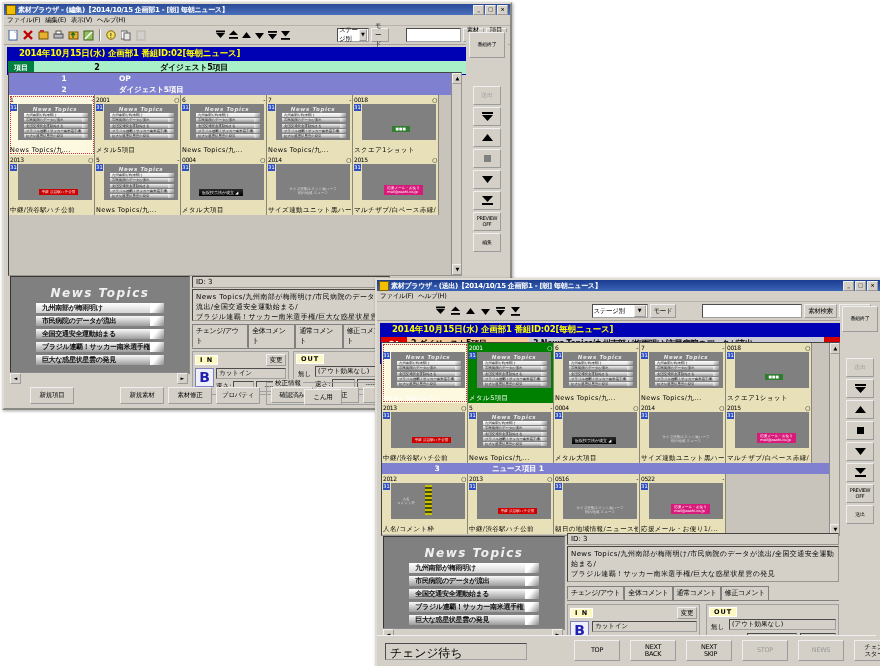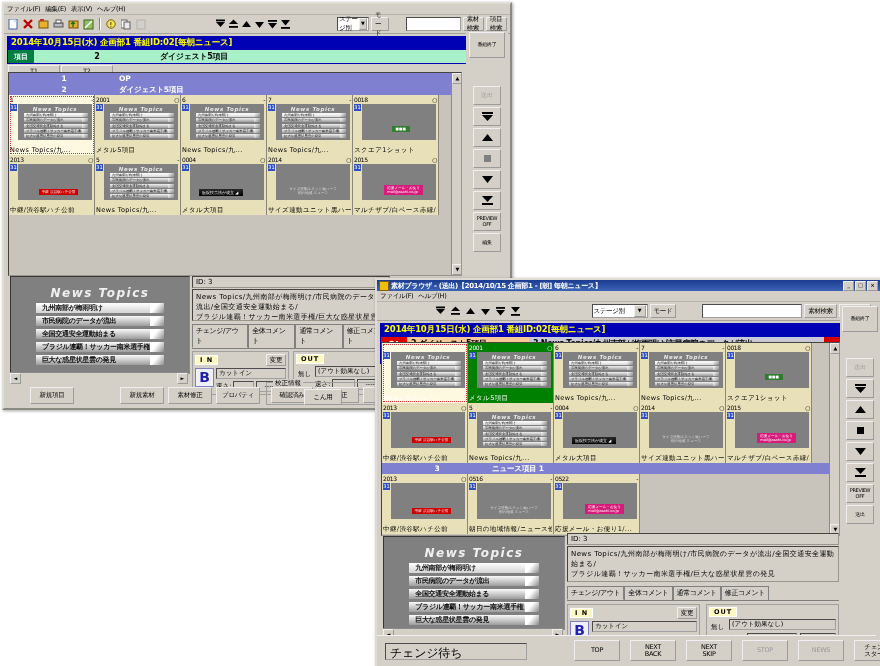--- a/index.html
+++ b/index.html
@@ -26,21 +26,21 @@
   .combo{height:12px;border:1px inset #a0a0a0;background:#fff;font-size:6.5px;
          display:flex;align-items:center;padding:0 1px;width:52px;letter-spacing:-.4px;}
   .combo .cb-arrow{margin-left:auto;width:10px;height:10px;background:#d4d0c8;
          border:1px outset #efefef;font-size:5px;text-align:center;line-height:9px;}
   .smbtn{height:12px;border:1px outset #efefef;background:#d4d0c8;font-size:6.5px;
          display:flex;align-items:center;justify-content:center;padding:0 3px;letter-spacing:-.4px;}
   .txtin{height:12px;border:1px inset #a0a0a0;background:#fff;}
 
   
   .proghdr{background:#0000b4;color:#ffff00;font-size:8.5px;font-weight:bold;
-           padding:1px 4px;letter-spacing:-.2px;}
+           padding:1px 12px;letter-spacing:-.2px;}
   .rowline{display:flex;height:13px;align-items:stretch;font-size:8px;font-weight:bold;}
   .rl-tag{width:26px;display:flex;align-items:center;justify-content:center;color:#fff;font-size:7px;}
   .rl-a{width:118px;display:flex;align-items:center;padding-left:4px;letter-spacing:-.3px;}
   .rl-b{flex:1;display:flex;align-items:center;padding-left:4px;letter-spacing:-.3px;overflow:hidden;white-space:nowrap;}
   .cgbox{width:52px;background:#d40000;color:#fff;font-size:18px;font-weight:bold;
          display:flex;align-items:center;justify-content:center;font-style:italic;}
 
   .tabstrip{height:11px;background:#d4d0c8;display:flex;gap:1px;padding:1px 4px 0;}
   .tabf{width:50px;height:10px;border:1px outset #efefef;background:#d4d0c8;
         font-size:6px;text-align:center;line-height:9px;}
@@ -120,39 +120,48 @@
         letter-spacing:-.4px;}
   .tab2.active{background:#d4d0c8;border-bottom:1px solid #d4d0c8;font-weight:normal;}
   .grpbox{border:1px solid #a0a0a0;position:relative;}
   .pinklbl{background:#fef9c3;border:1px solid #fff;font-size:6.5px;font-weight:bold;
            padding:0 4px;display:inline-block;letter-spacing:1px;}
   .bigB{width:17px;height:17px;border:1px solid #8080c0;background:#f0f0f8;color:#2020b0;
         font-size:14px;font-weight:bold;text-align:center;line-height:16px;}
   .fld{border:1px inset #a0a0a0;background:#d4d0c8;height:9px;font-size:6.5px;
        line-height:9px;padding:0 2px;overflow:hidden;white-space:nowrap;}
   .bbtn{border:1px outset #efefef;background:#d4d0c8;font-size:6.5px;display:flex;
-        align-items:center;justify-content:center;text-align:center;letter-spacing:-.3px;}
+        align-items:center;justify-content:center;text-align:right;letter-spacing:-.3px;}
   .bbtn.dis{color:#9a9a9a;}
   .grp-lbl{position:absolute;top:-4px;left:6px;background:#d4d0c8;font-size:6.5px;padding:0 2px;}
   .scrollv{position:absolute;right:0;top:0;width:9px;bottom:0;background:#d4d0c8;
            border-left:1px solid #8a8a8a;}
   .scrollv .sb{width:9px;height:9px;border:1px outset #efefef;background:#d4d0c8;
         font-size:5px;text-align:center;line-height:8px;}
   .scrollh{height:9px;background:#d4d0c8;border-top:1px solid #8a8a8a;display:flex;
            justify-content:space-between;}
   .scrollh .sb{width:9px;height:9px;border:1px outset #efefef;background:#d4d0c8;
         font-size:5px;text-align:center;line-height:8px;}
   .statusfld{border:1px inset #a0a0a0;background:#d4d0c8;font-size:12px;padding:1px 4px;
              letter-spacing:-.2px;}
 </style>
 </head>
 <body>
 
 <div class="win" id="winBack" style="left:2px;top:2px;width:506px;height:404px;">
 
+  <div class="titlebar inactive">
+    <span class="tb-icon"></span>
+    <span>素材ブラウザ - (編集)【2014/10/15 企画部1 - [朝] 毎朝ニュース】</span>
+    <span class="tb-btns">
+      <span class="tb-btn">_</span>
+      <span class="tb-btn">□</span>
+      <span class="tb-btn">×</span>
+    </span>
+  </div>
 
   <div class="menubar">
     <span>ファイル(F)</span>
     <span>編集(E)</span>
     <span>表示(V)</span>
     <span>ヘルプ(H)</span>
   </div>
 
   <div class="toolbar">
     <span class="tbi">
@@ -794,20 +803,32 @@
           </div>
           <div style="flex:1;background:#c8c4bc"></div>
         </div>
       <div class="secthdr">
         <span class="sn">3</span>
         <span>ニュース項目 1</span>
       </div>
       <div class="cellrow" id="frontRow2">
           <div class="cell ">
             <div class="cellhd">
+              <span>2012</span>
+              <span>○</span>
+            </div>
+            <div class="badge">31</div>
+            <div class="cellimg">
+              <div class="stickcol"></div>
+              <div class="cap-grey" style="left:8%;bottom:14px;">人名<br>コメント枠</div>
+            </div>
+            <div class="cellft">人名/コメント枠</div>
+          </div>
+          <div class="cell ">
+            <div class="cellhd">
               <span>2013</span>
               <span>○</span>
             </div>
             <div class="badge">31</div>
             <div class="cellimg">
               <div class="cap-red">中継 渋谷駅ハチ公前</div>
             </div>
             <div class="cellft">中継/渋谷駅ハチ公前</div>
           </div>
           <div class="cell ">

